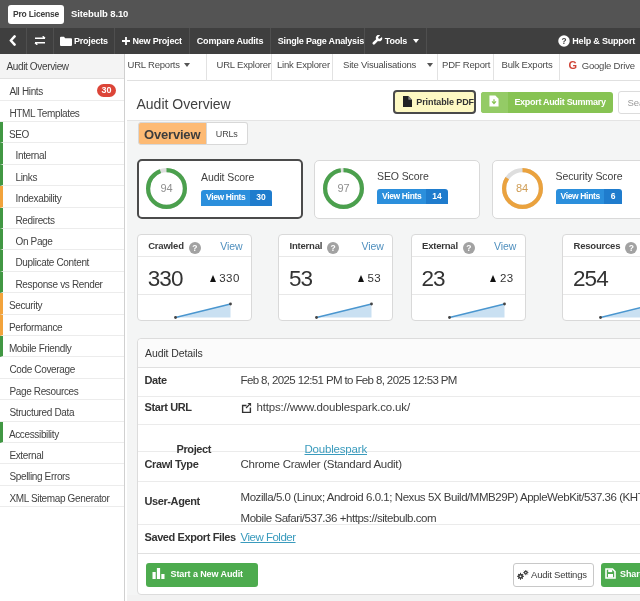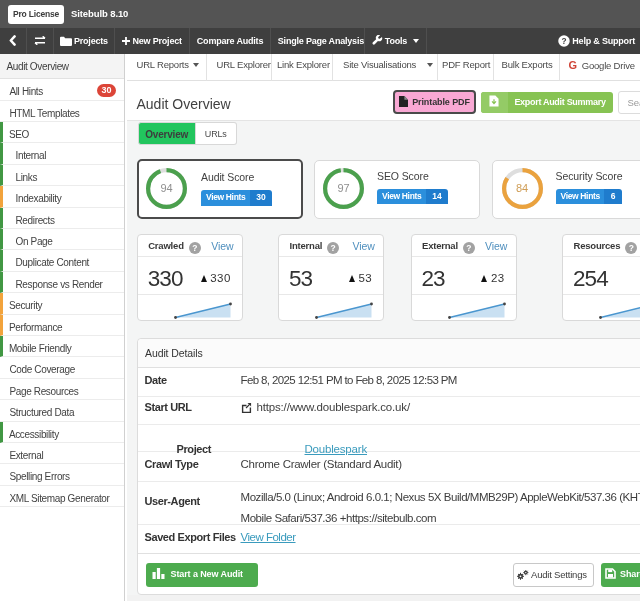--- a/index.html
+++ b/index.html
@@ -31,49 +31,49 @@
 
 
 .main { position:absolute; left:126.5px; top:54px; width:513.5px; height:547px; }
 
 .subnav { position:absolute; left:0; top:0; width:720px; height:26.5px; background:#fff; border-bottom:1px solid #e0e0e0; }
 .subnav .it { float:left; height:26.5px; line-height:22px; font-size:9.5px; color:#4a4a4a; letter-spacing:-0.2px; border-right:1px solid #e2e2e2; white-space:nowrap; }
 .caret { display:inline-block; width:0; height:0; border-left:3.5px solid transparent; border-right:3.5px solid transparent; border-top:4px solid #555; margin-left:7px; vertical-align:1px; }
 
 .pagehead { position:absolute; left:0; top:26.5px; width:720px; height:40.5px; background:#fff; border-bottom:1px solid #e4e4e4; }
 .h1 { position:absolute; left:10px; top:16px; font-size:14px; color:#414141; line-height:14px; letter-spacing:0px; }
-.btn-pdf { position:absolute; left:266.5px; top:9.5px; width:83px; height:24px; background:#f9a8d4; border:2px solid #4a4a4a; border-radius:4px; font-size:9px; font-weight:bold; color:#333; text-align:center; line-height:20px; letter-spacing:-0.1px; }
+.btn-pdf { position:absolute; left:266.5px; top:9.5px; width:83px; height:24px; background:#fef9c3; border:2px solid #4a4a4a; border-radius:4px; font-size:9px; font-weight:bold; color:#333; text-align:right; line-height:20px; letter-spacing:-0.1px; }
 .btn-export { position:absolute; left:354px; top:11px; width:132px; height:21.5px; background:#87c353; border-radius:3px; color:#fff; font-size:9px; font-weight:bold; line-height:21.5px; letter-spacing:-0.3px; }
 .btn-export .ic { position:absolute; left:0; top:0; width:27px; height:21.5px; background:#94cb66; border-radius:3px 0 0 3px; text-align:center; }
 .btn-export .tx { position:absolute; left:27px; right:0; text-align:center; }
 .searchbox { position:absolute; left:491px; top:10px; width:88px; height:23px; background:#fff; border:1px solid #dcdcdc; border-radius:3px; font-size:9.5px; color:#9a9a9a; line-height:21px; padding-left:9px; }
 
 .content { position:absolute; left:0; top:67px; width:720px; height:480px; background:#f4f5f5; }
 
 
 .tabs { position:absolute; left:11.2px; top:0.8px; height:23.6px; }
 .tab { float:left; height:23.6px; line-height:23.6px; border:1px solid #d8d8d8; text-align:center; }
-.tab.active { width:58px; background:#22c55e; font-weight:bold; font-size:10px; letter-spacing:-0.2px; color:#3d3d3d; border-radius:3px 0 0 3px; }
+.tab.active { width:69px; background:#fdba74; font-weight:bold; font-size:13px; letter-spacing:-0.2px; color:#3d3d3d; border-radius:3px 0 0 3px; }
 .tab.idle { width:41px; background:#fff; color:#4a4a4a; font-size:9px; letter-spacing:-0.2px; border-left:none; border-radius:0 3px 3px 0; }
 
 
 .card { position:absolute; top:39.3px; height:58.5px; width:166.5px; background:#fff; border:1px solid #d9d9d9; border-radius:5px; }
 .card.sel { border:2px solid #4b4b4b; top:37.5px; height:60.7px; }
 .ring { position:absolute; left:8.5px; top:7.2px; }
 .card.sel .ring { left:7.5px; top:7.7px; }
 .ringnum { position:absolute; left:8.5px; top:7.2px; width:41px; height:41px; text-align:center; line-height:41px; font-size:11px; color:#8f8f8f; }
 .card.sel .ringnum { left:7.5px; top:7.7px; }
 .ctitle { position:absolute; left:62.5px; top:8.5px; font-size:10.5px; color:#3f3f3f; letter-spacing:-0.1px; }
 .vh { position:absolute; left:62.5px; top:27.5px; height:26px; border-radius:3px; overflow:hidden; font-size:8.5px; font-weight:bold; color:#fff; line-height:15.5px; letter-spacing:-0.35px; }
 .card.sel .ctitle { top:10.5px; } .card.sel .vh { top:29.5px; }
 .vh .l { float:left; background:#2b8fdc; padding:0 4.5px 0 5px; }
 .vh .r { float:left; background:#1f7ccd; padding:0 6.5px; letter-spacing:0; }
 
 
-.stat { position:absolute; top:112.7px; width:106px; height:87.3px; background:#fff; border:1px solid #d9d9d9; border-radius:4px; }
+.stat { position:absolute; top:112.7px; width:115px; height:87.3px; background:#fff; border:1px solid #d9d9d9; border-radius:4px; }
 .stat .hd { height:22.6px; line-height:22.6px; border-bottom:1px solid #e8e8e8; padding:0 8.3px 0 10.5px; font-size:9.5px; }
 .stat .hd b { color:#383838; letter-spacing:-0.2px; }
 .stat .hd .vw { float:right; color:#4f8fbe; font-size:10.5px; letter-spacing:-0.1px; }
 .qm { display:inline-block; width:12px; height:12px; border-radius:50%; background:#a2a2a2; color:#fff; font-size:8.5px; font-weight:bold; text-align:center; line-height:12px; vertical-align:-2.5px; margin-left:5px; letter-spacing:0; }
 .stat .num { height:38.2px; border-bottom:1px solid #e8e8e8; position:relative; }
 .stat .num .big { position:absolute; left:10px; top:10.5px; font-size:22.5px; line-height:22px; color:#333; letter-spacing:-0.9px; }
 .stat .num .delta { position:absolute; right:11px; top:15px; font-size:11.5px; line-height:12px; color:#333; letter-spacing:0.4px; }
 .tri { display:inline-block; width:0; height:0; border-left:3.8px solid transparent; border-right:3.8px solid transparent; border-bottom:7px solid #111; margin-right:3.5px; }
 .spark { position:absolute; left:0; top:61.8px; }
 
@@ -147,21 +147,21 @@
   <div class="sb-item">Page Resources</div>
   <div class="sb-item">Structured Data</div>
   <div class="sb-item green">Accessibility</div>
   <div class="sb-item">External</div>
   <div class="sb-item">Spelling Errors</div>
   <div class="sb-item">XML Sitemap Generator</div>
 </div>
 
 <div class="main">
   <div class="subnav">
-    <div class="it" style="width:80px; padding-left:10px;">URL Reports<span class="caret" style="margin-left:4.5px;"></span></div>
+    <div class="it" style="width:80px; padding-left:1px;">URL Reports<span class="caret" style="margin-left:4.5px;"></span></div>
     <div class="it" style="width:65.5px; padding-left:10px;">URL Explorer</div>
     <div class="it" style="width:61px; padding-left:5px;">Link Explorer</div>
     <div class="it" style="width:104.5px; padding-left:10px;">Site Visualisations<span class="caret" style="margin-left:11px;"></span></div>
     <div class="it" style="width:56px; padding-left:4.5px;">PDF Report</div>
     <div class="it" style="width:66px; padding-left:8px;">Bulk Exports</div>
     <div class="it" style="width:110px; padding-left:9px; border-right:none;"><span style="color:#cf4437;font-weight:bold;font-size:11px;">G</span>&nbsp; Google Drive</div>
   </div>
 
   <div class="pagehead">
     <div class="h1">Audit Overview</div>

